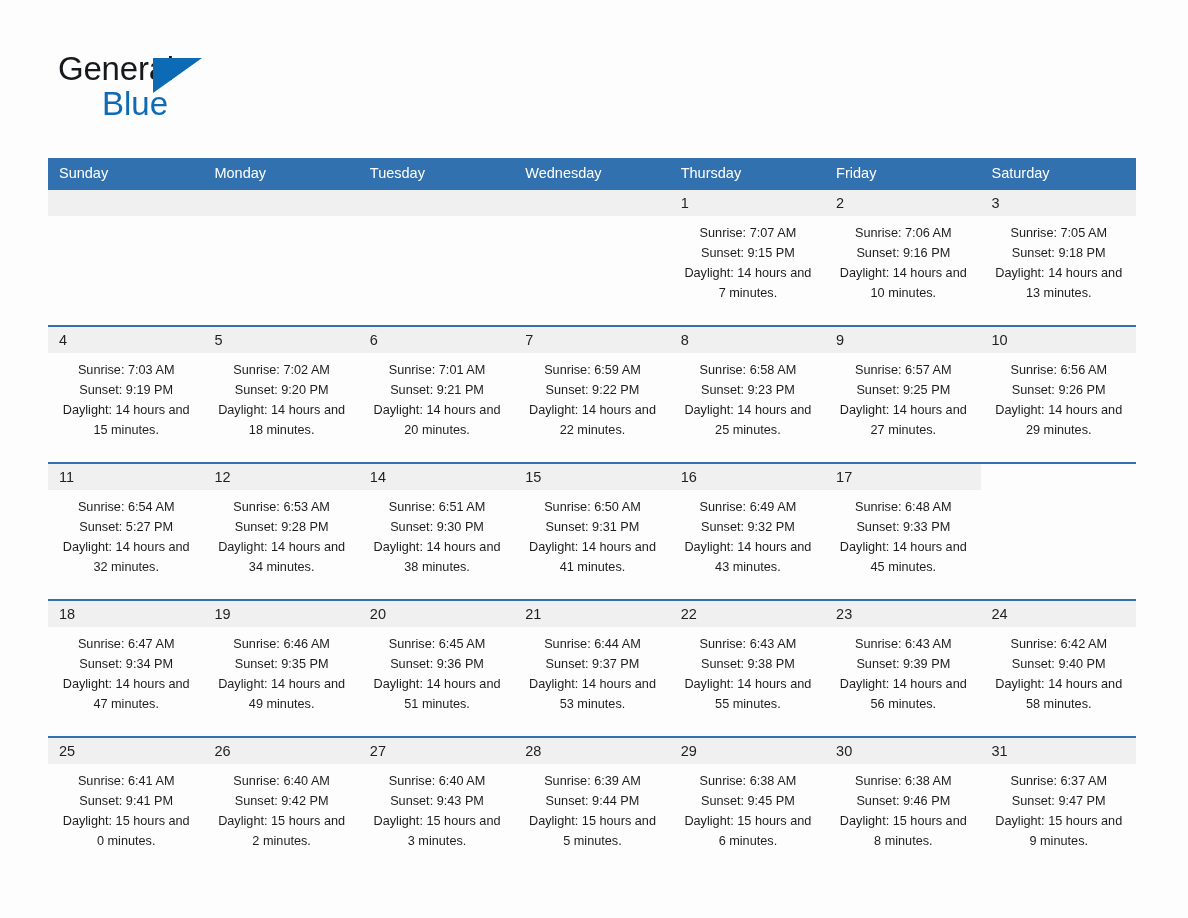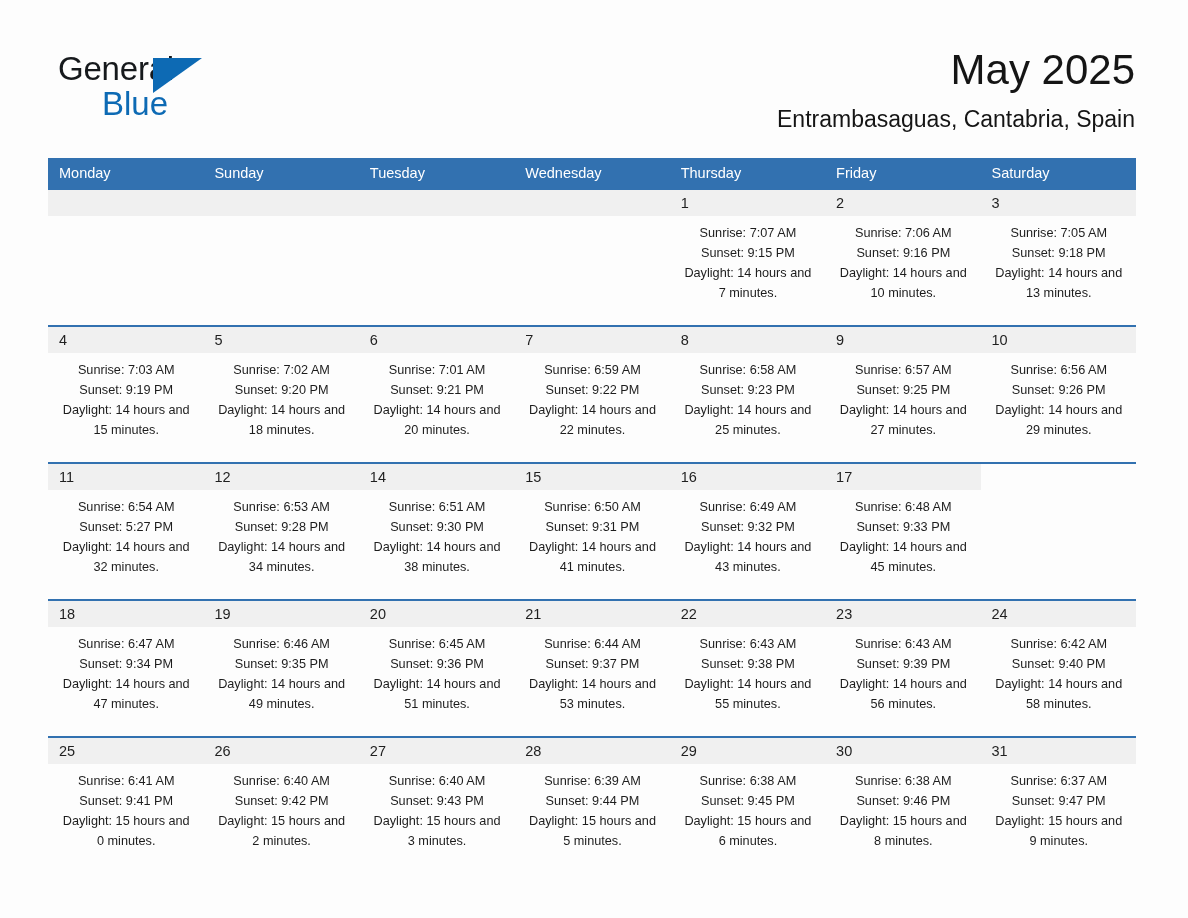--- a/index.html
+++ b/index.html
@@ -167,31 +167,27 @@
 <div class="page">
 
   <div class="header">
 
     <div class="logo">
       <span class="logo-general">General</span>
       <span class="logo-tri"></span>
       <span class="logo-blue">Blue</span>
     </div>
 
-    <div class="title-block">
-      <div class="cal-title">May 2025</div>
-      <div class="cal-subtitle">Entrambasaguas, Cantabria, Spain</div>
-    </div>
 
   </div>
 
   <div class="calendar" id="calendar-root">
     <div class="dow-row" id="dow-row">
+        <div class="dow-cell">Sunday</div>
         <div class="dow-cell">Monday</div>
-        <div class="dow-cell">Sunday</div>
         <div class="dow-cell">Tuesday</div>
         <div class="dow-cell">Wednesday</div>
         <div class="dow-cell">Thursday</div>
         <div class="dow-cell">Friday</div>
         <div class="dow-cell">Saturday</div>
       </div>
     <div id="weeks-container">
         <div class="week-row first">
           <div class="day-cell empty">
             <div class="day-num-band"></div>

